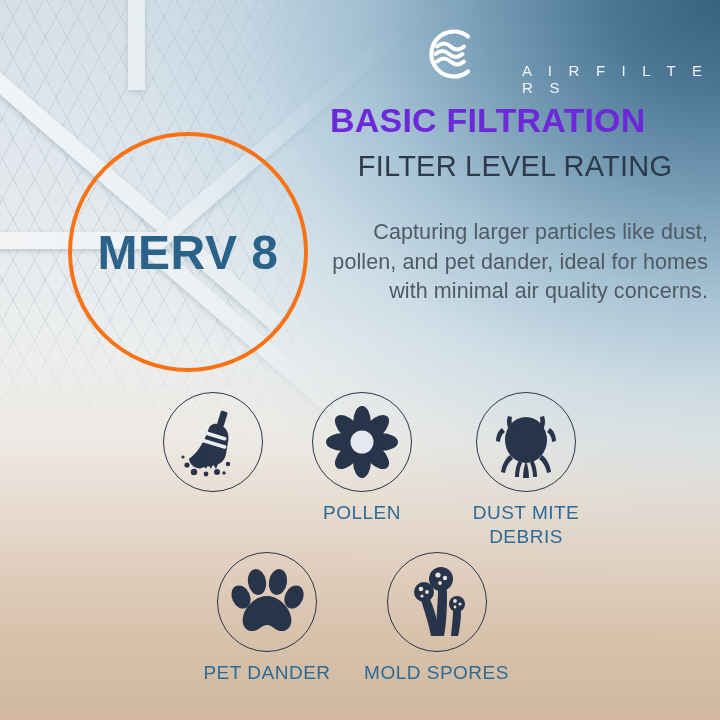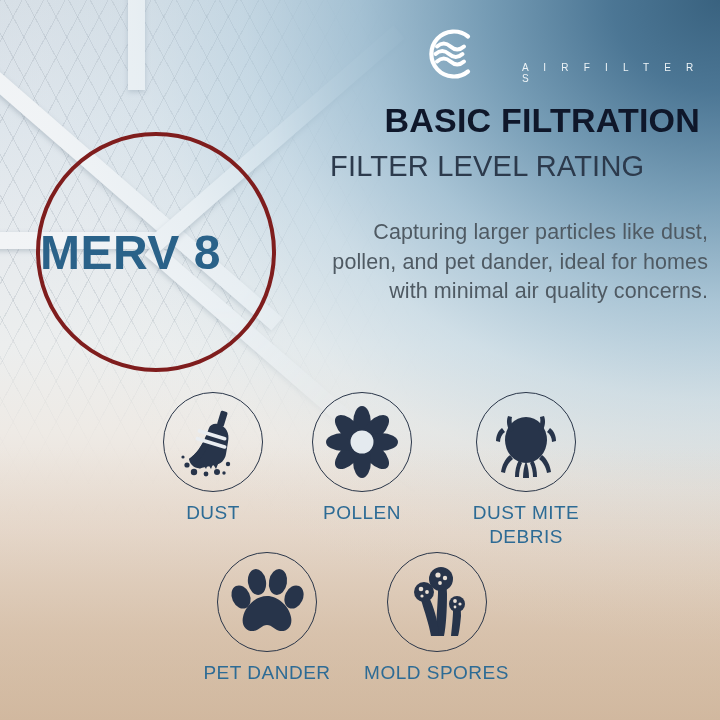--- a/index.html
+++ b/index.html
@@ -75,45 +75,45 @@
   
   .logo{position:absolute;left:424px;top:26px;width:250px;height:56px;}
   .logo-mark{position:absolute;left:0;top:2px;width:52px;height:52px;}
   .logo-word{
     position:absolute;left:52px;top:-2px;
     font-size:49px;font-weight:400;letter-spacing:-0.5px;color:#ffffff;
     line-height:56px;font-family:"Liberation Sans", sans-serif;
   }
   .logo-sub{
     position:absolute;left:522px;top:62px;
-    font-size:10px;letter-spacing:6.2px;color:#eef4f7;font-weight:400;
+    font-size:15px;letter-spacing:6.2px;color:#eef4f7;font-weight:400;
   }
 
   
   .h1{
     position:absolute;left:330px;top:100px;width:370px;
-    text-align:right;font-size:34px;font-weight:700;color:#0f172a;
+    text-align:left;font-size:34px;font-weight:700;color:#6d28d9;
     letter-spacing:.2px;line-height:40px;
   }
   .h2{
     position:absolute;left:330px;top:148px;width:370px;
-    font-size:29px;font-weight:400;color:#2c3a4c;
+    text-align:center;font-size:29px;font-weight:400;color:#2c3a4c;
     letter-spacing:.2px;line-height:36px;
   }
   .desc{
     position:absolute;left:312px;top:218px;width:396px;
     text-align:right;font-size:21.5px;font-weight:400;color:#4f5a63;
     line-height:29.5px;letter-spacing:.1px;
   }
 
   
   .merv{
-    position:absolute;left:36px;top:132px;width:232px;height:232px;
-    border:4px solid #7f1d1d;border-radius:50%;
-    display:flex;align-items:center;
+    position:absolute;left:68px;top:132px;width:232px;height:232px;
+    border:4px solid #f97316;border-radius:50%;
+    display:flex;align-items:center;justify-content:center;
   }
   .merv-text{
     font-size:48px;font-weight:700;color:#2a6289;letter-spacing:.5px;
     white-space:nowrap;
   }
 
   
   .icon-cell{position:absolute;text-align:center;}
   .icon-circle{
     width:98px;height:98px;border-radius:50%;
@@ -187,21 +187,20 @@
           <circle cx="21" cy="70" r="3.2"></circle>
           <circle cx="33" cy="72" r="2.4"></circle>
           <circle cx="44" cy="70" r="3"></circle>
           <circle cx="55" cy="62" r="2.2"></circle>
           <circle cx="10" cy="55" r="1.6"></circle>
           <circle cx="27" cy="65" r="1.6"></circle>
           <circle cx="51" cy="71" r="1.7"></circle>
         </g>
       </svg>
     </div>
-    <div class="icon-label">DUST</div>
   </div>
 
   <div class="icon-cell r1c">
     <div class="icon-circle">
       <svg viewBox="0 0 80 80" width="80" height="80" aria-hidden="true">
         <g fill="#27344a">
           <ellipse cx="40" cy="38" rx="21" ry="23"></ellipse>
           <path d="M22 14 c-2 5 -1 11 2 16 l4 -2 c-2 -4 -3 -9 -2 -13 z"></path>
           <path d="M58 14 c2 5 1 11 -2 16 l-4 -2 c2 -4 3 -9 2 -13 z"></path>
           <path d="M16 26 c-4 3 -6 8 -6 13 l4 1 c0 -4 2 -8 5 -10 z"></path>

